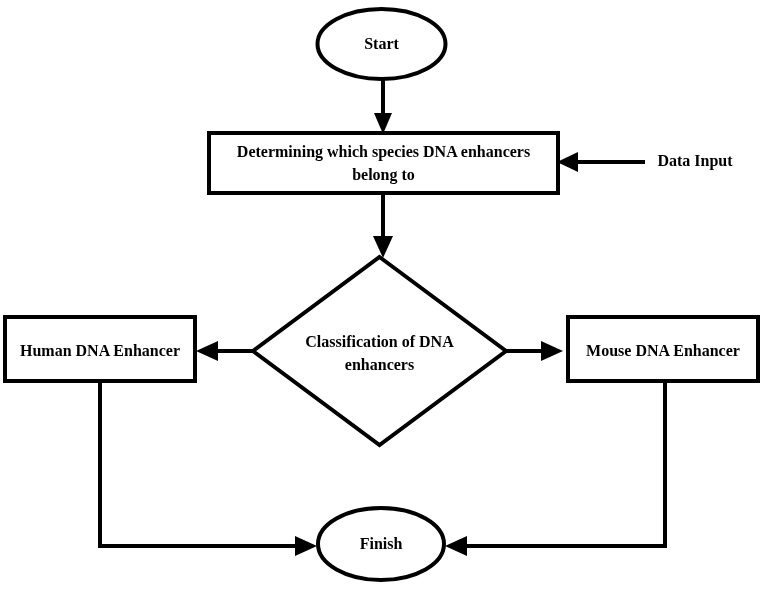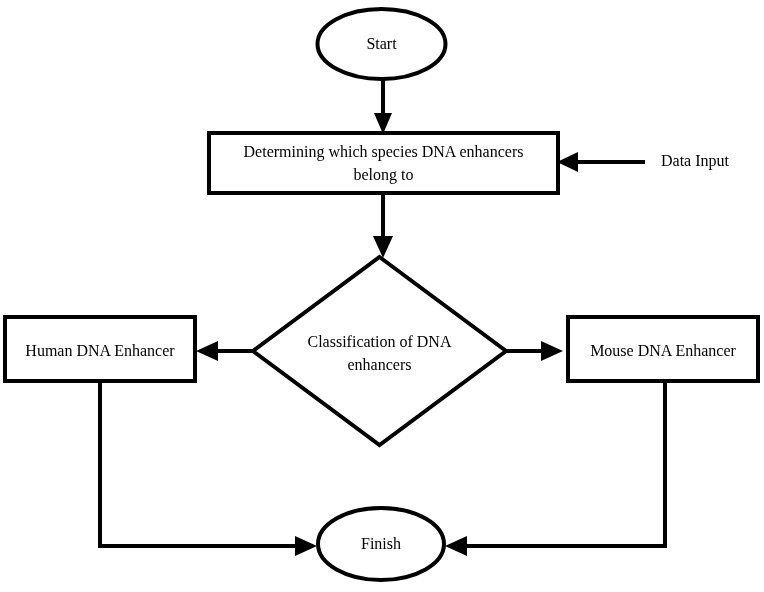--- a/index.html
+++ b/index.html
@@ -7,20 +7,21 @@
     padding: 0;
     background: #ffffff;
   }
   #canvas {
     position: relative;
     width: 764px;
     height: 592px;
     background: #ffffff;
     overflow: hidden;
     font-family: "Liberation Serif", "DejaVu Serif", serif;
+    font-weight: bold;
   }
   #flow-svg {
     position: absolute;
     top: 0;
     left: 0;
     width: 764px;
     height: 592px;
   }
   .node-shape {
     fill: #ffffff;

